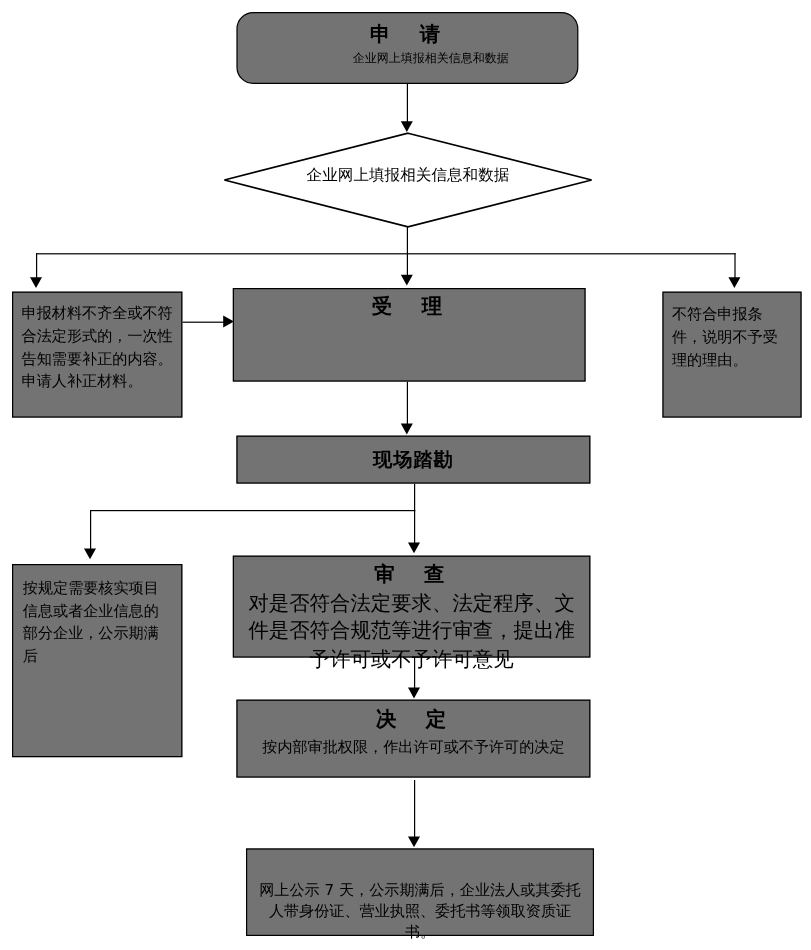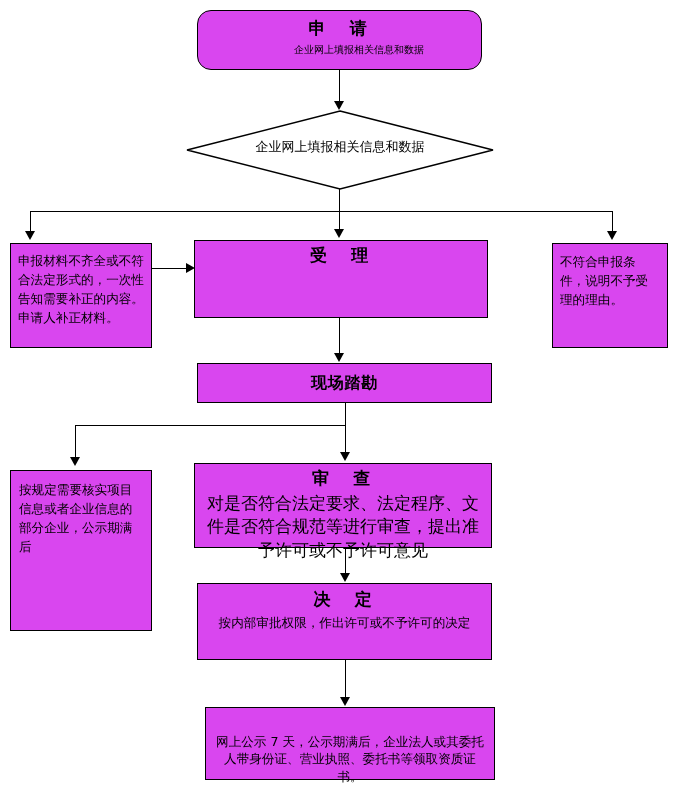--- a/index.html
+++ b/index.html
@@ -15,21 +15,21 @@
     position: relative;
     width: 676px;
     height: 792px;
     background: #ffffff;
     overflow: hidden;
   }
   .node {
     position: absolute;
     box-sizing: border-box;
     border: 1.3px solid #000000;
-    background: #d946ef;
+    background: #737373;
     display: flex;
     flex-direction: column;
     align-items: center;
     z-index: 3;
   }
   .node.rounded {
     border-radius: 14px;
   }
   .node.centered {
     justify-content: center;
@@ -91,21 +91,21 @@
   #node-review .body-text { font-size: 17px; margin-top: 2px; padding: 0 5px; }
 
   #node-pause {
     left: 10px; top: 470px; width: 142px; height: 161px;
     padding: 10px 8px 0 8px;
     align-items: flex-start;
   }
   #node-pause .body-text { font-size: 12.6px; }
 
   #node-decide {
-    left: 197px; top: 583px; width: 295px; height: 77px;
+    left: 197px; top: 583px; width: 295px; height: 65px;
     padding-top: 4px;
   }
   #node-decide .title { font-size: 17px; }
   #node-decide .body-text { font-size: 12.6px; margin-top: 3px; }
 
   #node-publicity {
     left: 205px; top: 707px; width: 290px; height: 73px;
     padding-top: 25px;
   }
   #node-publicity .body-text { font-size: 12.6px; padding: 0 6px; }

